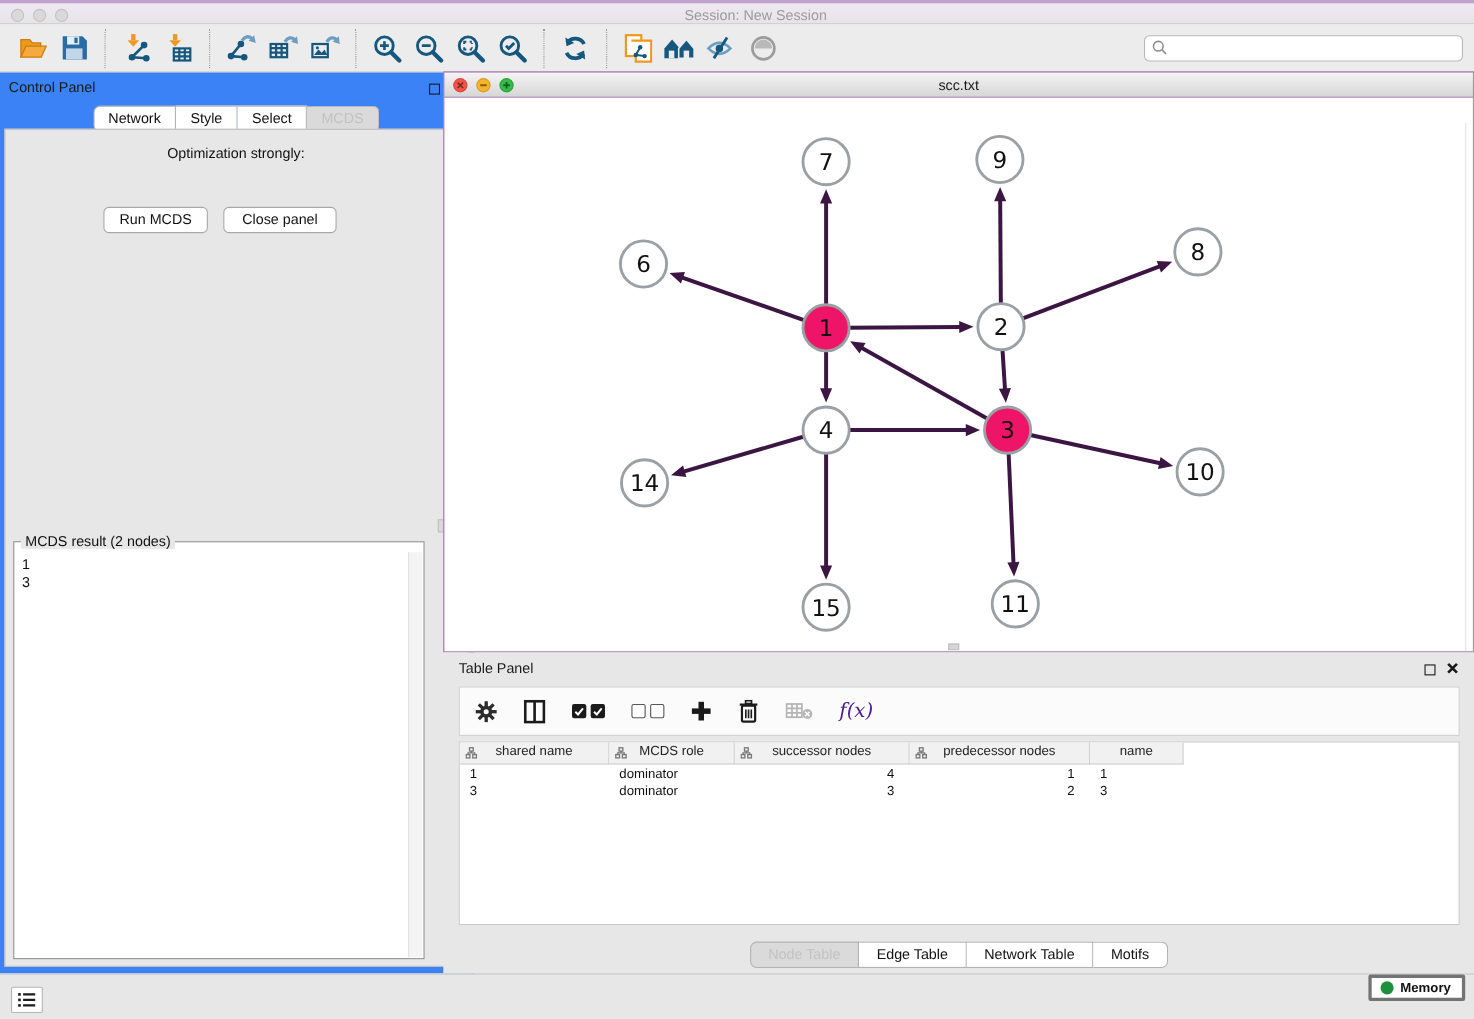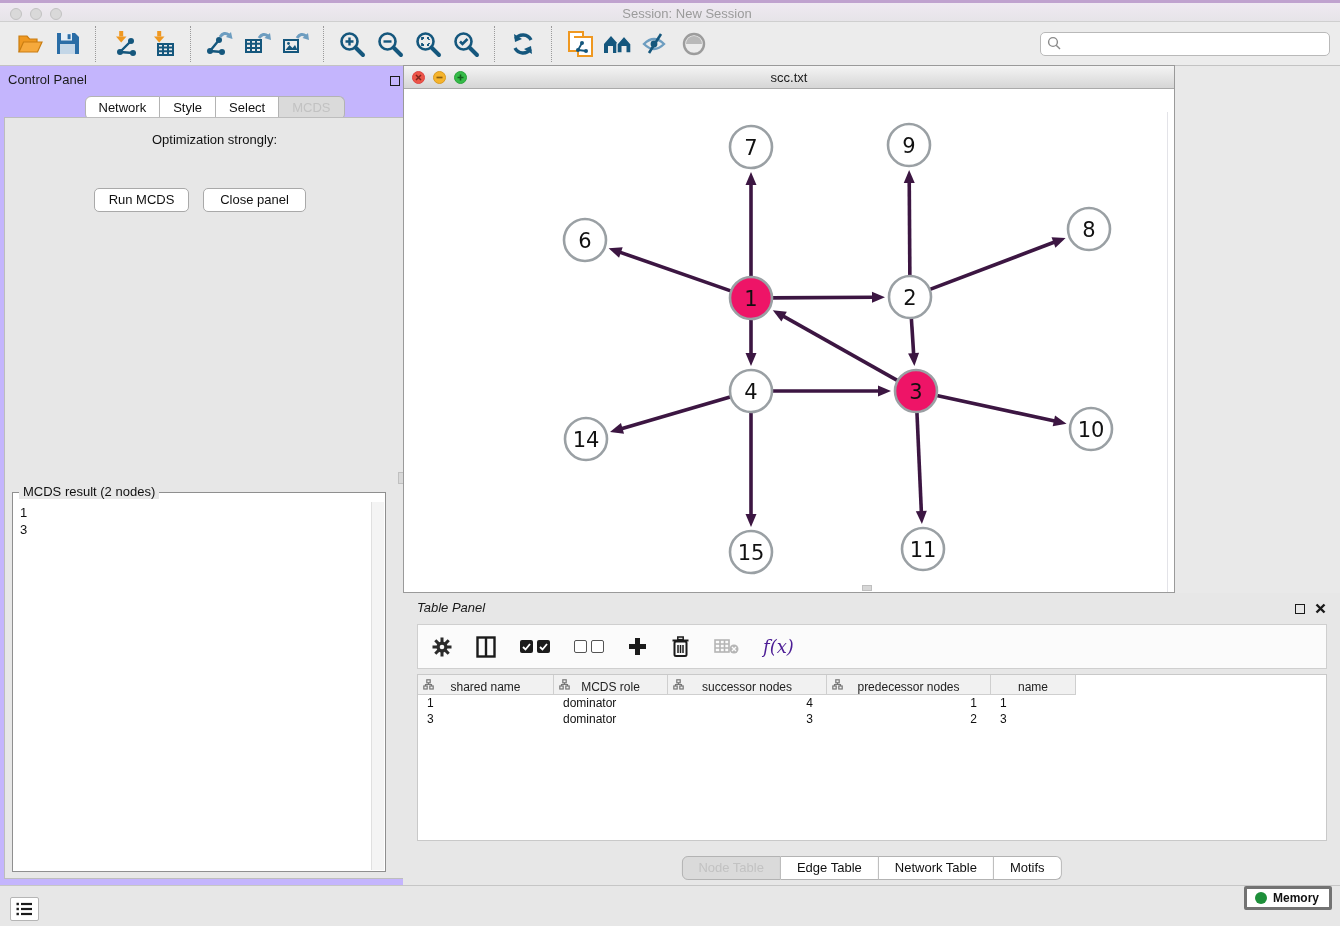--- a/index.html
+++ b/index.html
@@ -19,21 +19,21 @@
     border-bottom:1px solid #c3c3c3; display:flex; align-items:center; padding:0 10px; }
   .tbsep { width:1px; height:36px; border-left:1px dotted #9a9a9a; margin:0 9px; }
   .tbicon { width:38px; height:38px; display:flex; align-items:center; justify-content:center; cursor:pointer; }
   .tbicon svg { display:block; }
   .search-wrap { margin-left:auto; position:relative; width:290px; height:24px; }
   .search-wrap input { width:100%; height:100%; border:1px solid #b9b9b9; border-radius:5px; background:#fff;
     padding:0 8px 0 26px; font-size:13px; color:#333; outline:none; }
   .search-glass { position:absolute; left:7px; top:4px; }
 
   
-  .cpanel { position:absolute; left:0; top:66px; width:431px; height:819px; background:#c4b5fd; border-right:2px solid #0369a1; }
+  .cpanel { position:absolute; left:0; top:66px; width:431px; height:819px; background:#3b82f6; border-right:2px solid #0369a1; }
   .panel-hd { position:absolute; left:0; top:0; width:100%; height:26px; }
   .panel-hd .ph-title { position:absolute; left:8px; top:6px; font-size:13px; color:#1a1a1a; }
   .ph-icons { position:absolute; right:8px; top:6px; display:flex; gap:10px; align-items:center; }
   .float-ic { width:10px; height:10px; border:1.6px solid #1a1a1a; display:inline-block; cursor:pointer; }
   .close-ic { cursor:pointer; }
 
   .tabs-row { position:absolute; left:50%; transform:translateX(-50%); display:flex; }
   .cpanel .tabs-row { top:30px; }
   .tab { font-size:13px; padding:3px 13px 4px; background:#fff; border:1px solid #b3b3b3; border-left:none;
     color:#111; cursor:pointer; white-space:nowrap; }
@@ -51,52 +51,52 @@
   .btn-run { left:94px; top:122px; width:95px; }
   .btn-close { left:203px; top:122px; width:103px; }
 
   .result-box { position:absolute; left:12px; top:426px; width:374px; height:380px; border:1px solid #8f8f8f; background:#fff; }
   .result-legend { position:absolute; left:6px; top:-9px; background:#e7e7e7; padding:0 4px; font-size:13px; color:#111; }
   .result-inner { position:absolute; left:1px; top:9px; right:15px; bottom:1px; background:#fff; padding:2px 6px; overflow:hidden; }
   .result-inner div { font-size:13px; color:#111; line-height:17px; }
   .result-scroll { position:absolute; right:1px; top:9px; bottom:1px; width:13px; background:#f4f4f4; border-left:1px solid #e0e0e0; }
 
   
-  .netwin { position:absolute; left:403px; top:65px; width:772px; height:528px; border:1px solid #9a9a9a; background:#d946ef; }
+  .netwin { position:absolute; left:403px; top:65px; width:937px; height:528px; border:1px solid #9a9a9a; background:#d946ef; }
   .net-titlebar { position:absolute; left:0; top:0; width:100%; height:23px;
     background:linear-gradient(#f4f4f4,#d6d6d6); border-bottom:1px solid #aaa; }
   .net-title { position:absolute; left:0; right:0; top:4px; text-align:center; font-size:13px; color:#1a1a1a; }
   .tl-group { position:absolute; left:8px; top:5px; display:flex; gap:8px; }
   .tl { width:13px; height:13px; border-radius:50%; display:flex; align-items:center; justify-content:center; cursor:pointer; }
   .tl-red { background:#ec5548; border:1px solid #d44; }
   .tl-yellow { background:#f6b42c; border:1px solid #d89b22; }
   .tl-green { background:#35bb48; border:1px solid #2aa33c; }
   .canvas { position:absolute; left:0; top:23px; right:0; bottom:0; background:#fff; }
   .canvas svg { position:absolute; left:0; top:0; }
   .hscroll-thumb { position:absolute; left:458px; bottom:1px; width:10px; height:6px; background:#d7d7d7; border:1px solid #bfbfbf; }
   .vscroll-track { position:absolute; right:0; top:23px; bottom:0; width:7px; border-left:1px solid #e3e3e8; }
   .split-handle { position:absolute; left:398px; top:472px; width:7px; height:12px; background:#d9d9d9; border:1px solid #c0c0c0; }
 
   
   .tpanel { position:absolute; left:403px; top:593px; width:937px; height:292px; background:#e7e7e7; }
-  .tpanel .ph-title { position:absolute; left:14px; top:7px; font-size:13px; color:#1a1a1a;font-style:italic; }
+  .tpanel .ph-title { position:absolute; left:14px; top:7px; font-size:13px; color:#1a1a1a; }
   .tpanel .ph-icons { right:14px; top:7px; }
   .tp-toolbar { position:absolute; left:14px; top:31px; width:910px; height:45px; background:#fbfbfb;
     border:1px solid #cfcfcf; display:flex; align-items:center; padding:0 14px; gap:24px; }
   .tp-ic { display:flex; align-items:center; justify-content:center; cursor:pointer; }
   .cbpair { display:flex; gap:4px; }
   .cb { width:13px; height:13px; display:flex; align-items:center; justify-content:center; }
   .cb.on { background:#1b1b1b; border-radius:2px; }
   .cb.off { background:#fff; border:1.6px solid #555; border-radius:2px; }
   .fx { font-family:"DejaVu Serif", serif; font-style:italic; font-size:18px; color:#4c1d95; }
 
   .ntable { position:absolute; left:14px; top:81px; width:910px; height:167px; background:#fff; border:1px solid #c9c9c9; }
   .thead { display:flex; height:20px; }
   .th-cell { background:#f1f1f1; border-right:1px solid #cfcfcf; border-bottom:1px solid #cfcfcf;
-    display:flex; align-items:flex-end; justify-content:center; gap:6px; font-size:12px; color:#222; position:relative; }
+    display:flex; align-items:flex-start; justify-content:center; gap:6px; font-size:12px; color:#222; position:relative; }
   .th-cell .tree-ic { position:absolute; left:5px; top:4px; }
   .trow { display:flex; height:16px; align-items:center; }
   .td { font-size:12px; color:#111; overflow:hidden; white-space:nowrap; }
   .td.l { padding-left:9px; text-align:left; }
   .td.r { padding-right:14px; text-align:right; }
 
   .bottom-tabs { position:absolute; left:50%; transform:translateX(-50%); bottom:5px; display:flex; }
   .bottom-tabs .tab { font-size:13px; padding:3px 16px 4px; }
 
   

